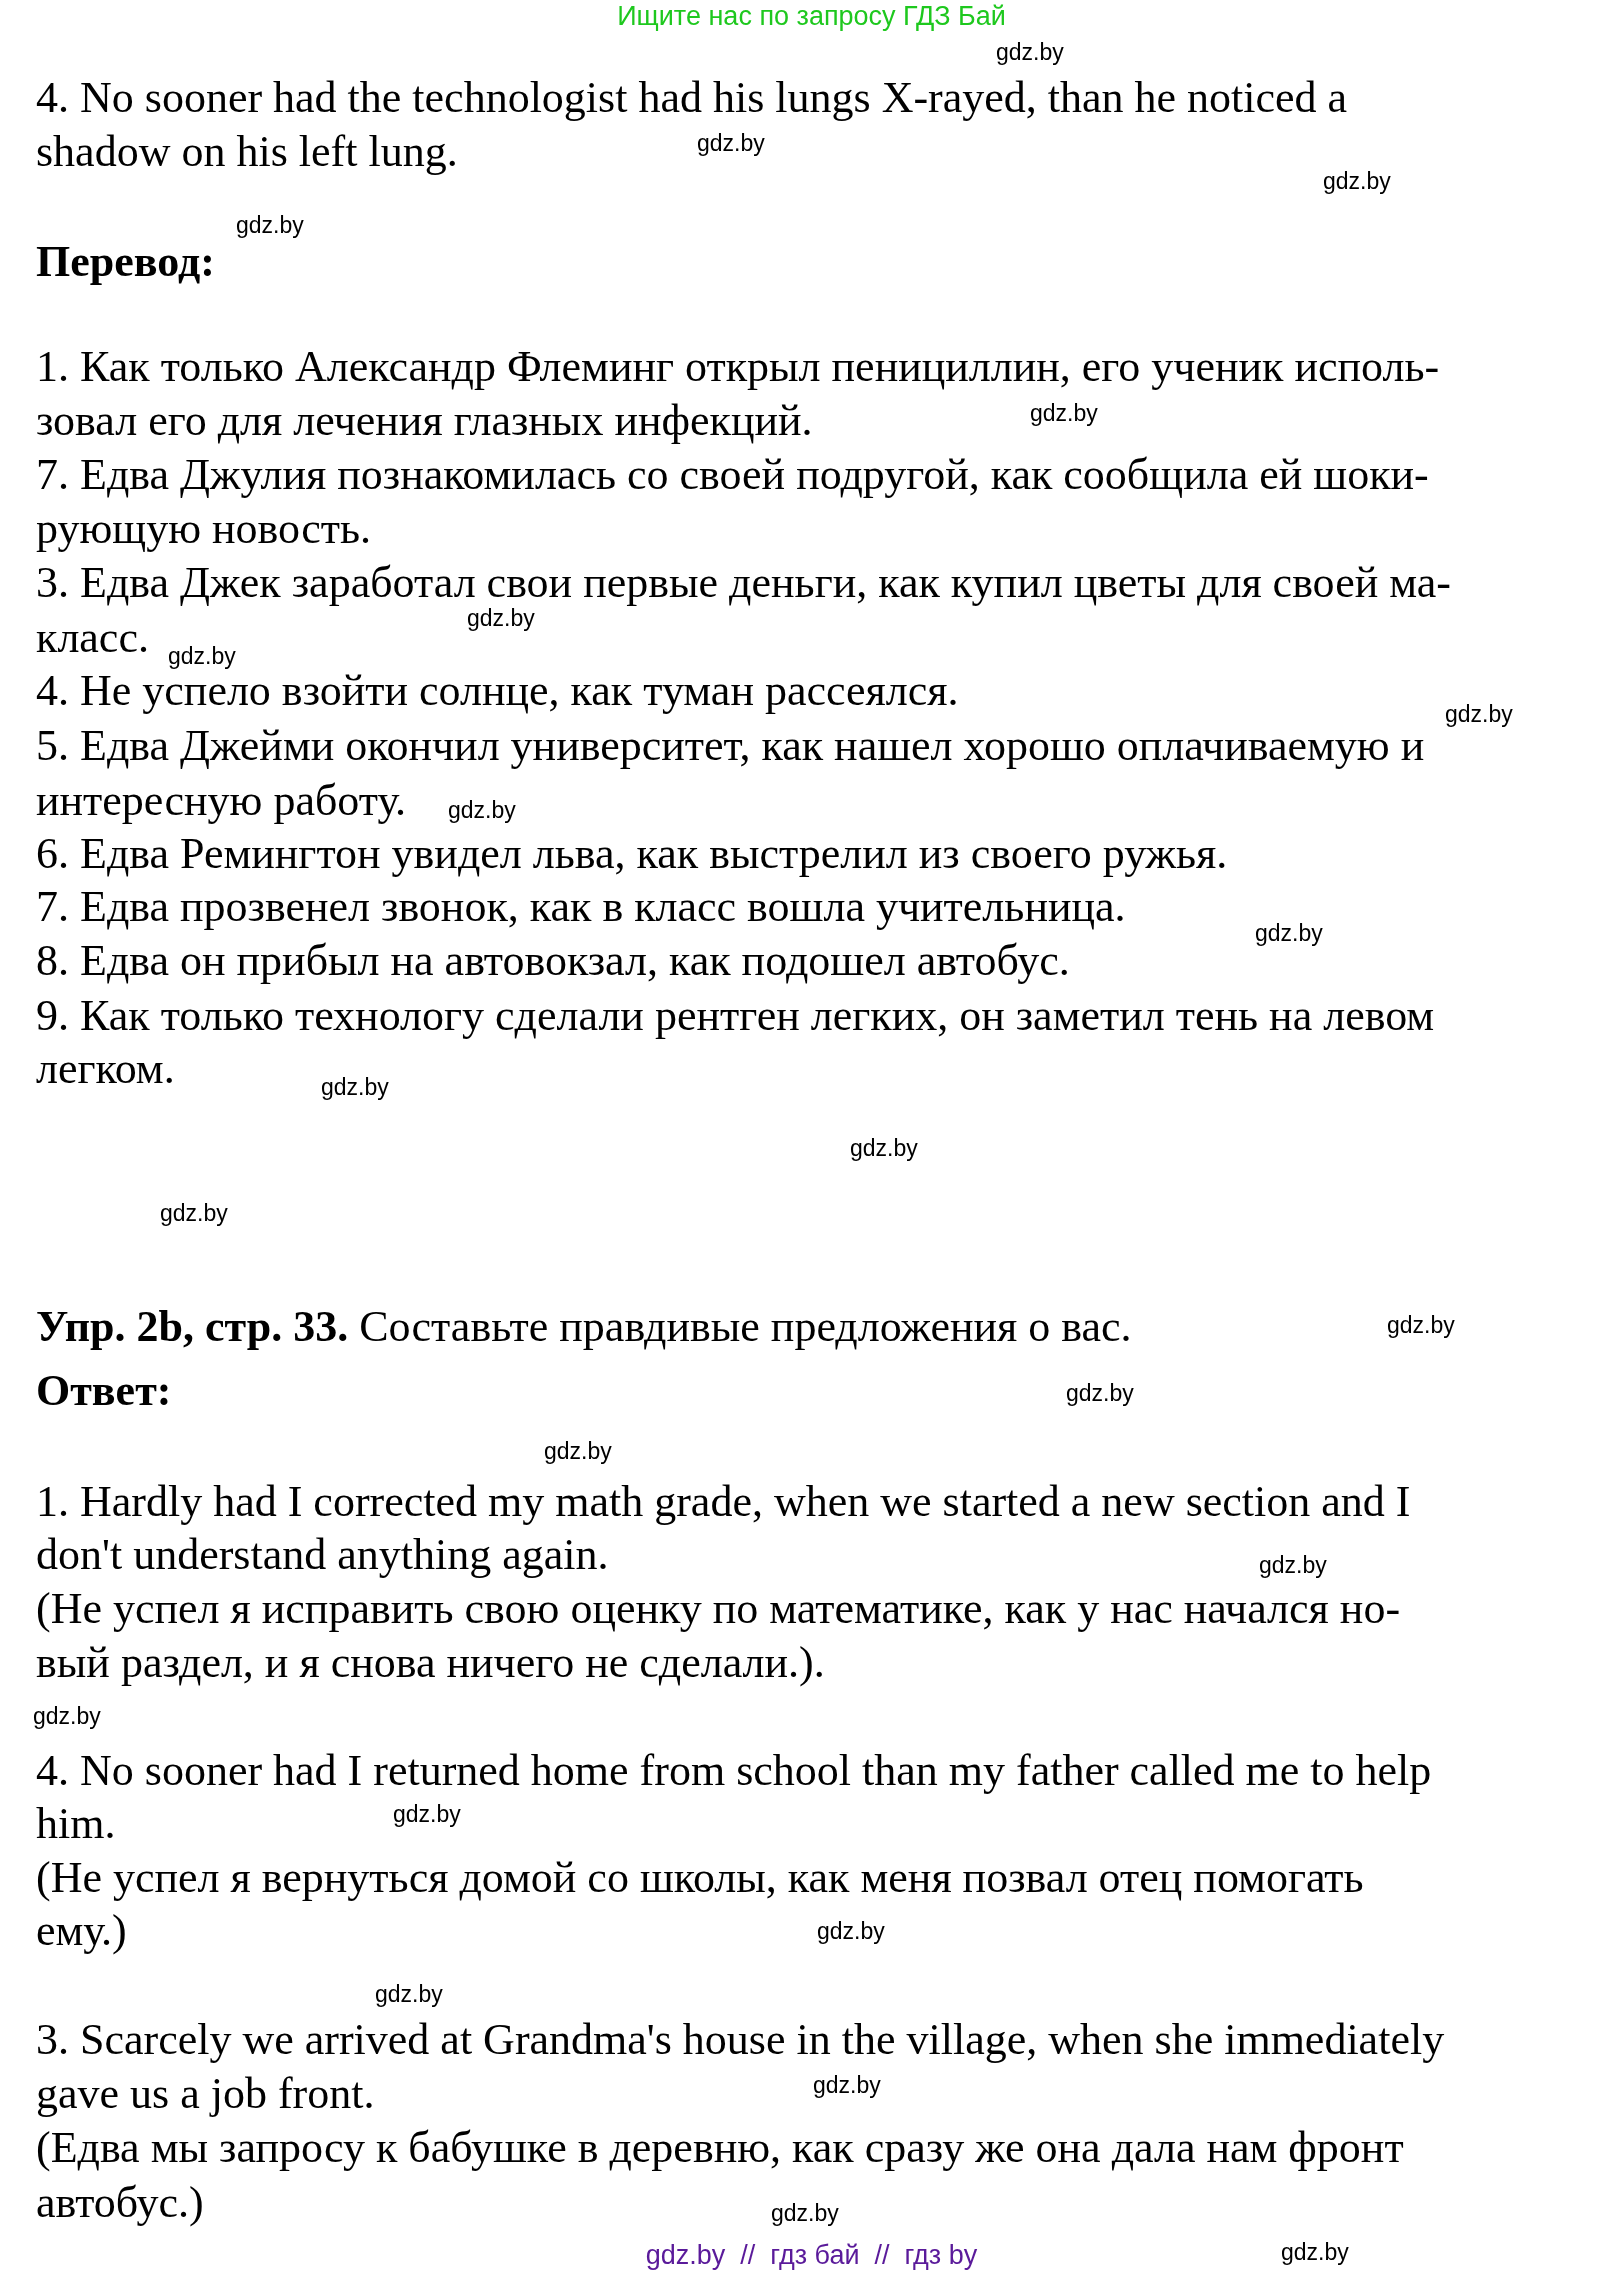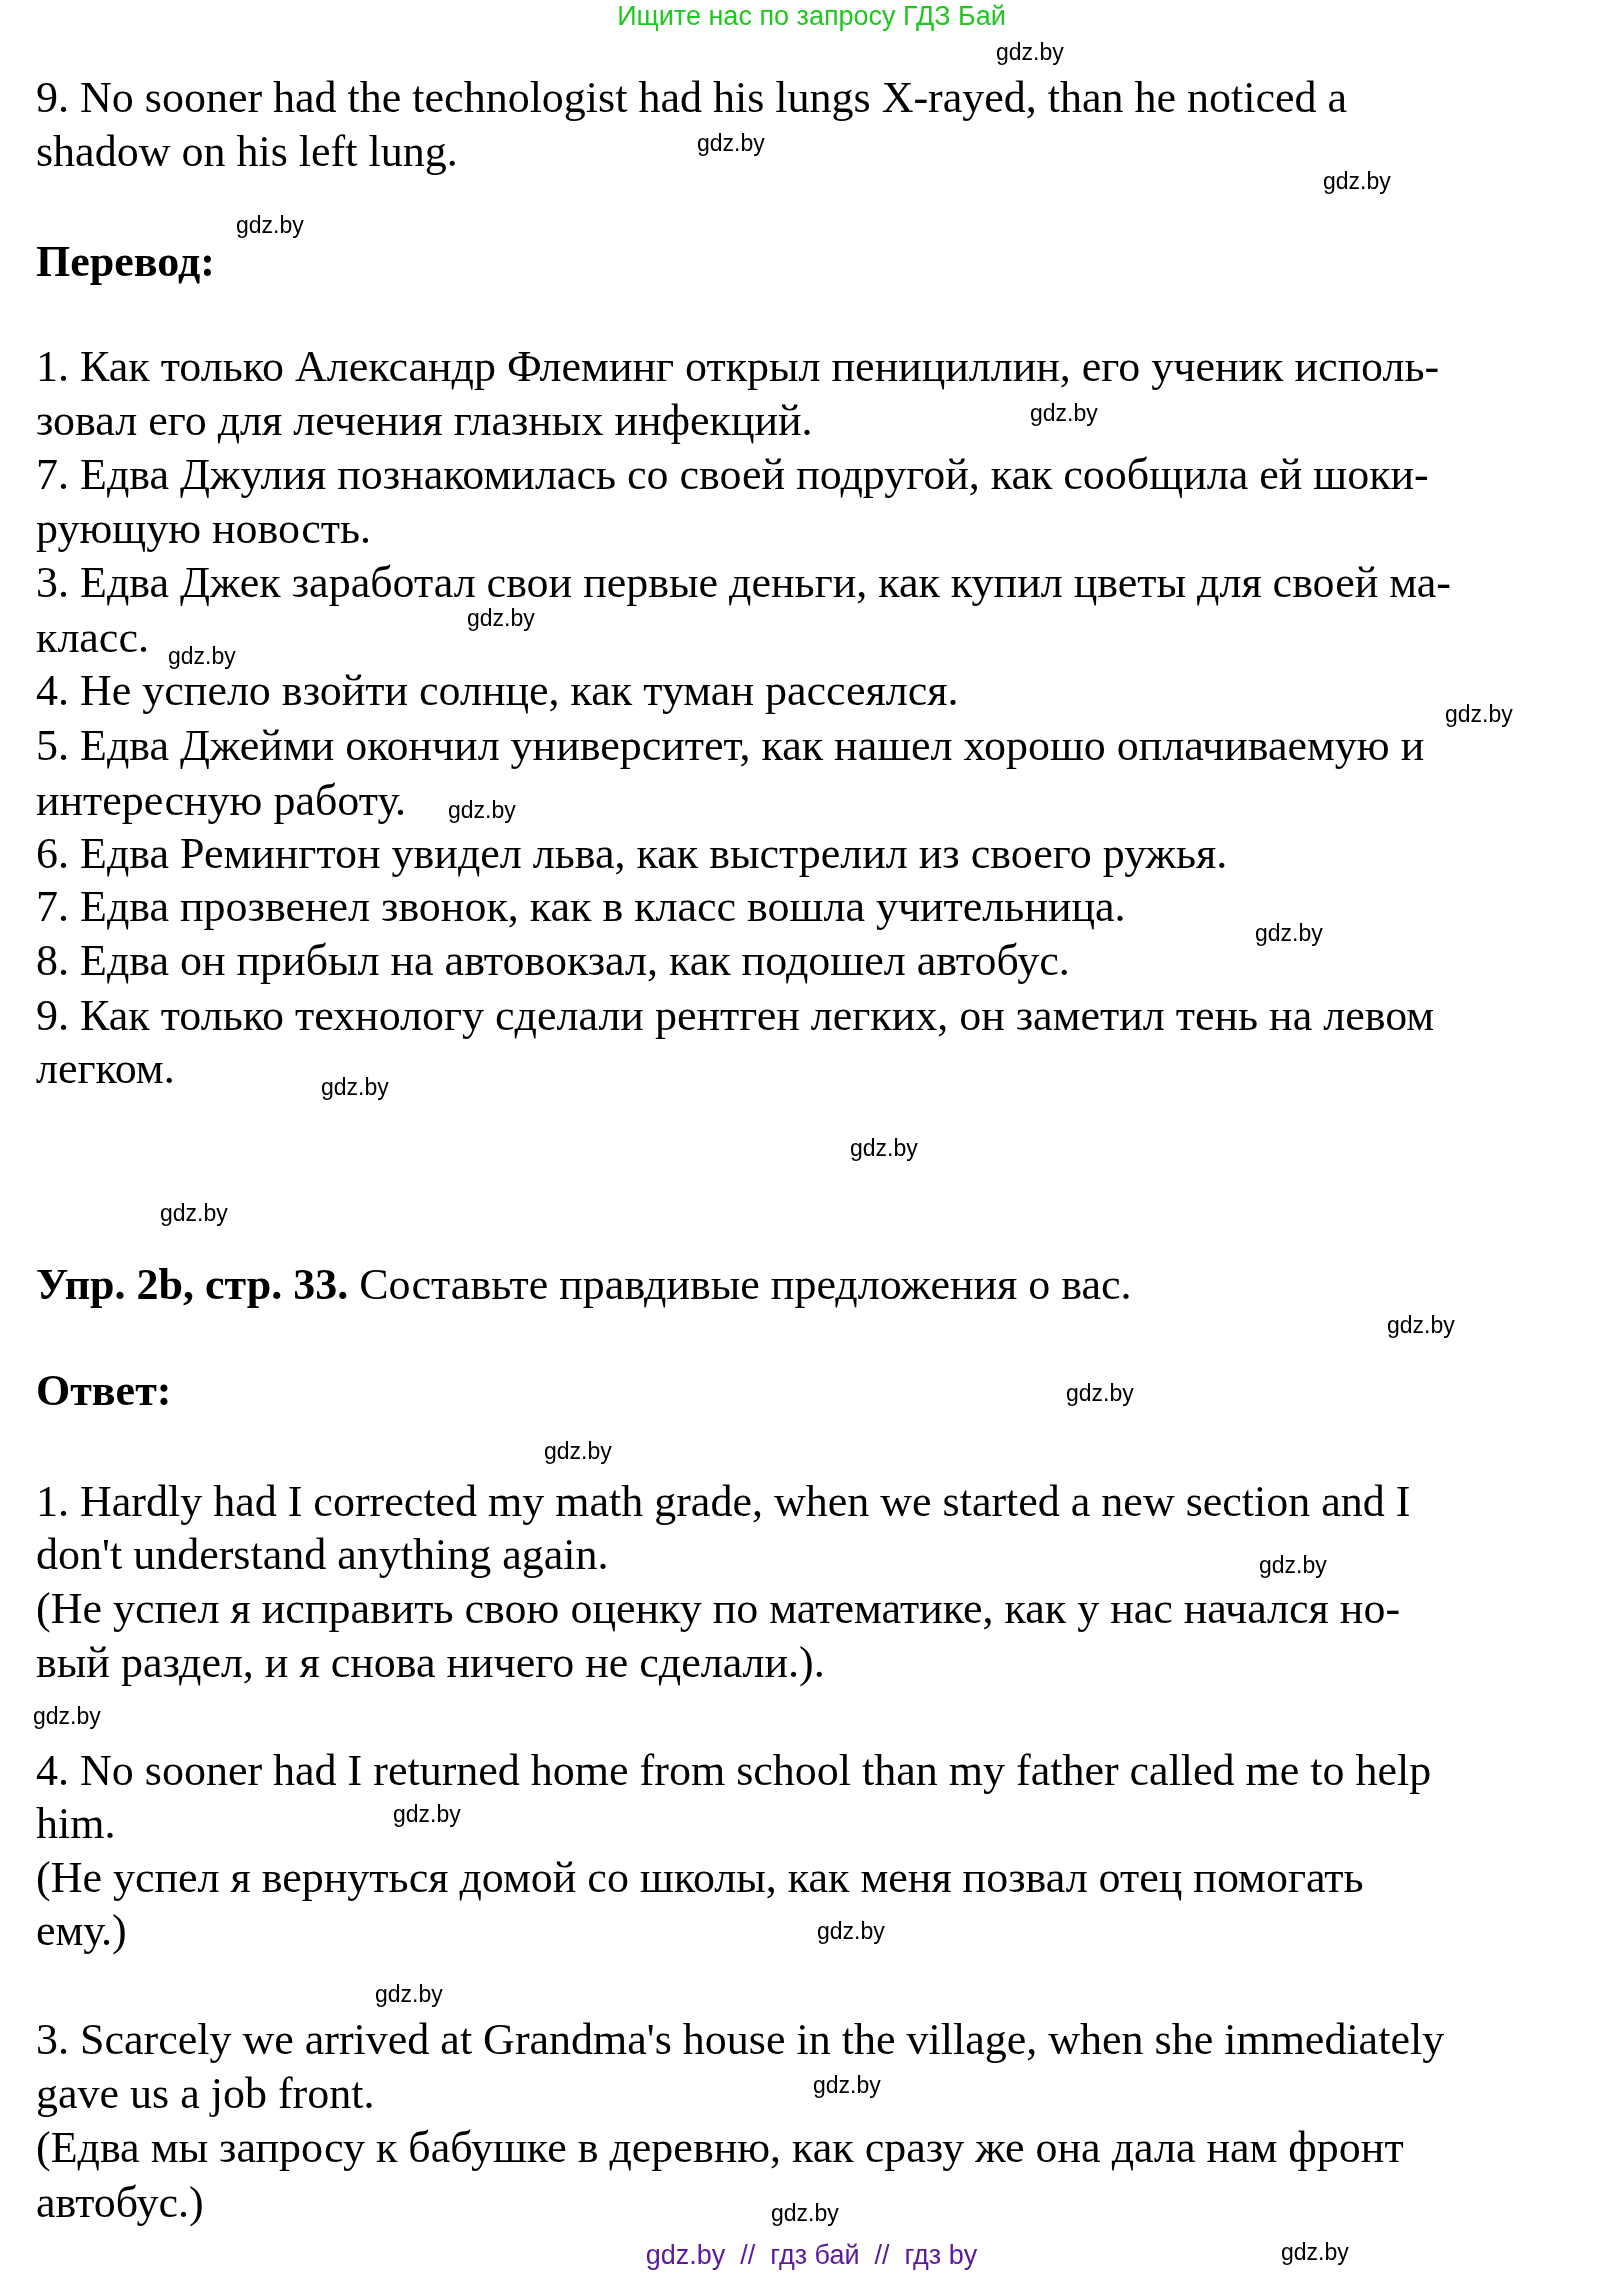--- a/index.html
+++ b/index.html
@@ -8,40 +8,40 @@
   .b{font-weight:bold;}
   .wm{position:absolute;font-family:"Liberation Sans",sans-serif;font-size:23px;line-height:25.4px;color:#000;white-space:nowrap;}
   .top{position:absolute;left:0;right:0;top:0;text-align:center;font-family:"Liberation Sans",sans-serif;font-size:27px;line-height:32px;color:#1ec81e;}
   .foot{position:absolute;left:0;right:0;top:2279px;transform:translateY(-40px);text-align:center;font-family:"Liberation Sans",sans-serif;font-size:27px;line-height:32px;color:#5a1a9a;}
 </style>
 </head>
 <body>
 
 <div class="top">Ищите нас по запросу ГДЗ Бай</div>
 
-<div class="ln" style="top:71px">9. No sooner had the technologist had his lungs X-rayed, than he noticed a</div>
+<div class="ln" style="top:71px">4. No sooner had the technologist had his lungs X-rayed, than he noticed a</div>
 <div class="ln" style="top:125px">shadow on his left lung.</div>
 
 <div class="ln b" style="top:235px">Перевод:</div>
 <div class="ln" style="top:340px">1. Как только Александр Флеминг открыл пенициллин, его ученик исполь-</div>
 <div class="ln" style="top:394px">зовал его для лечения глазных инфекций.</div>
 <div class="ln" style="top:448px">7. Едва Джулия познакомилась со своей подругой, как сообщила ей шоки-</div>
 <div class="ln" style="top:502px">рующую новость.</div>
 <div class="ln" style="top:556px">3. Едва Джек заработал свои первые деньги, как купил цветы для своей ма-</div>
 <div class="ln" style="top:611px">класс.</div>
 <div class="ln" style="top:664px">4. Не успело взойти солнце, как туман рассеялся.</div>
 <div class="ln" style="top:719px">5. Едва Джейми окончил университет, как нашел хорошо оплачиваемую и</div>
 <div class="ln" style="top:774px">интересную работу.</div>
 <div class="ln" style="top:827px">6. Едва Ремингтон увидел льва, как выстрелил из своего ружья.</div>
 <div class="ln" style="top:880px">7. Едва прозвенел звонок, как в класс вошла учительница.</div>
 <div class="ln" style="top:934px">8. Едва он прибыл на автовокзал, как подошел автобус.</div>
 <div class="ln" style="top:989px">9. Как только технологу сделали рентген легких, он заметил тень на левом</div>
 <div class="ln" style="top:1042px">легком.</div>
 
-<div class="ln" style="top:1258px"><span class="b">Упр. 2b, стр. 33.</span><span> Составьте правдивые предложения о вас.</span></div>
+<div class="ln" style="top:1300px"><span class="b">Упр. 2b, стр. 33.</span><span> Составьте правдивые предложения о вас.</span></div>
 
 <div class="ln b" style="top:1364px">Ответ:</div>
 <div class="ln" style="top:1475px">1. Hardly had I corrected my math grade, when we started a new section and I</div>
 <div class="ln" style="top:1528px">don't understand anything again.</div>
 <div class="ln" style="top:1582px">(Не успел я исправить свою оценку по математике, как у нас начался но-</div>
 <div class="ln" style="top:1636px">вый раздел, и я снова ничего не сделали.).</div>
 <div class="ln" style="top:1744px">4. No sooner had I returned home from school than my father called me to help</div>
 <div class="ln" style="top:1797px">him.</div>
 <div class="ln" style="top:1851px">(Не успел я вернуться домой со школы, как меня позвал отец помогать</div>
 <div class="ln" style="top:1904px">ему.)</div>

